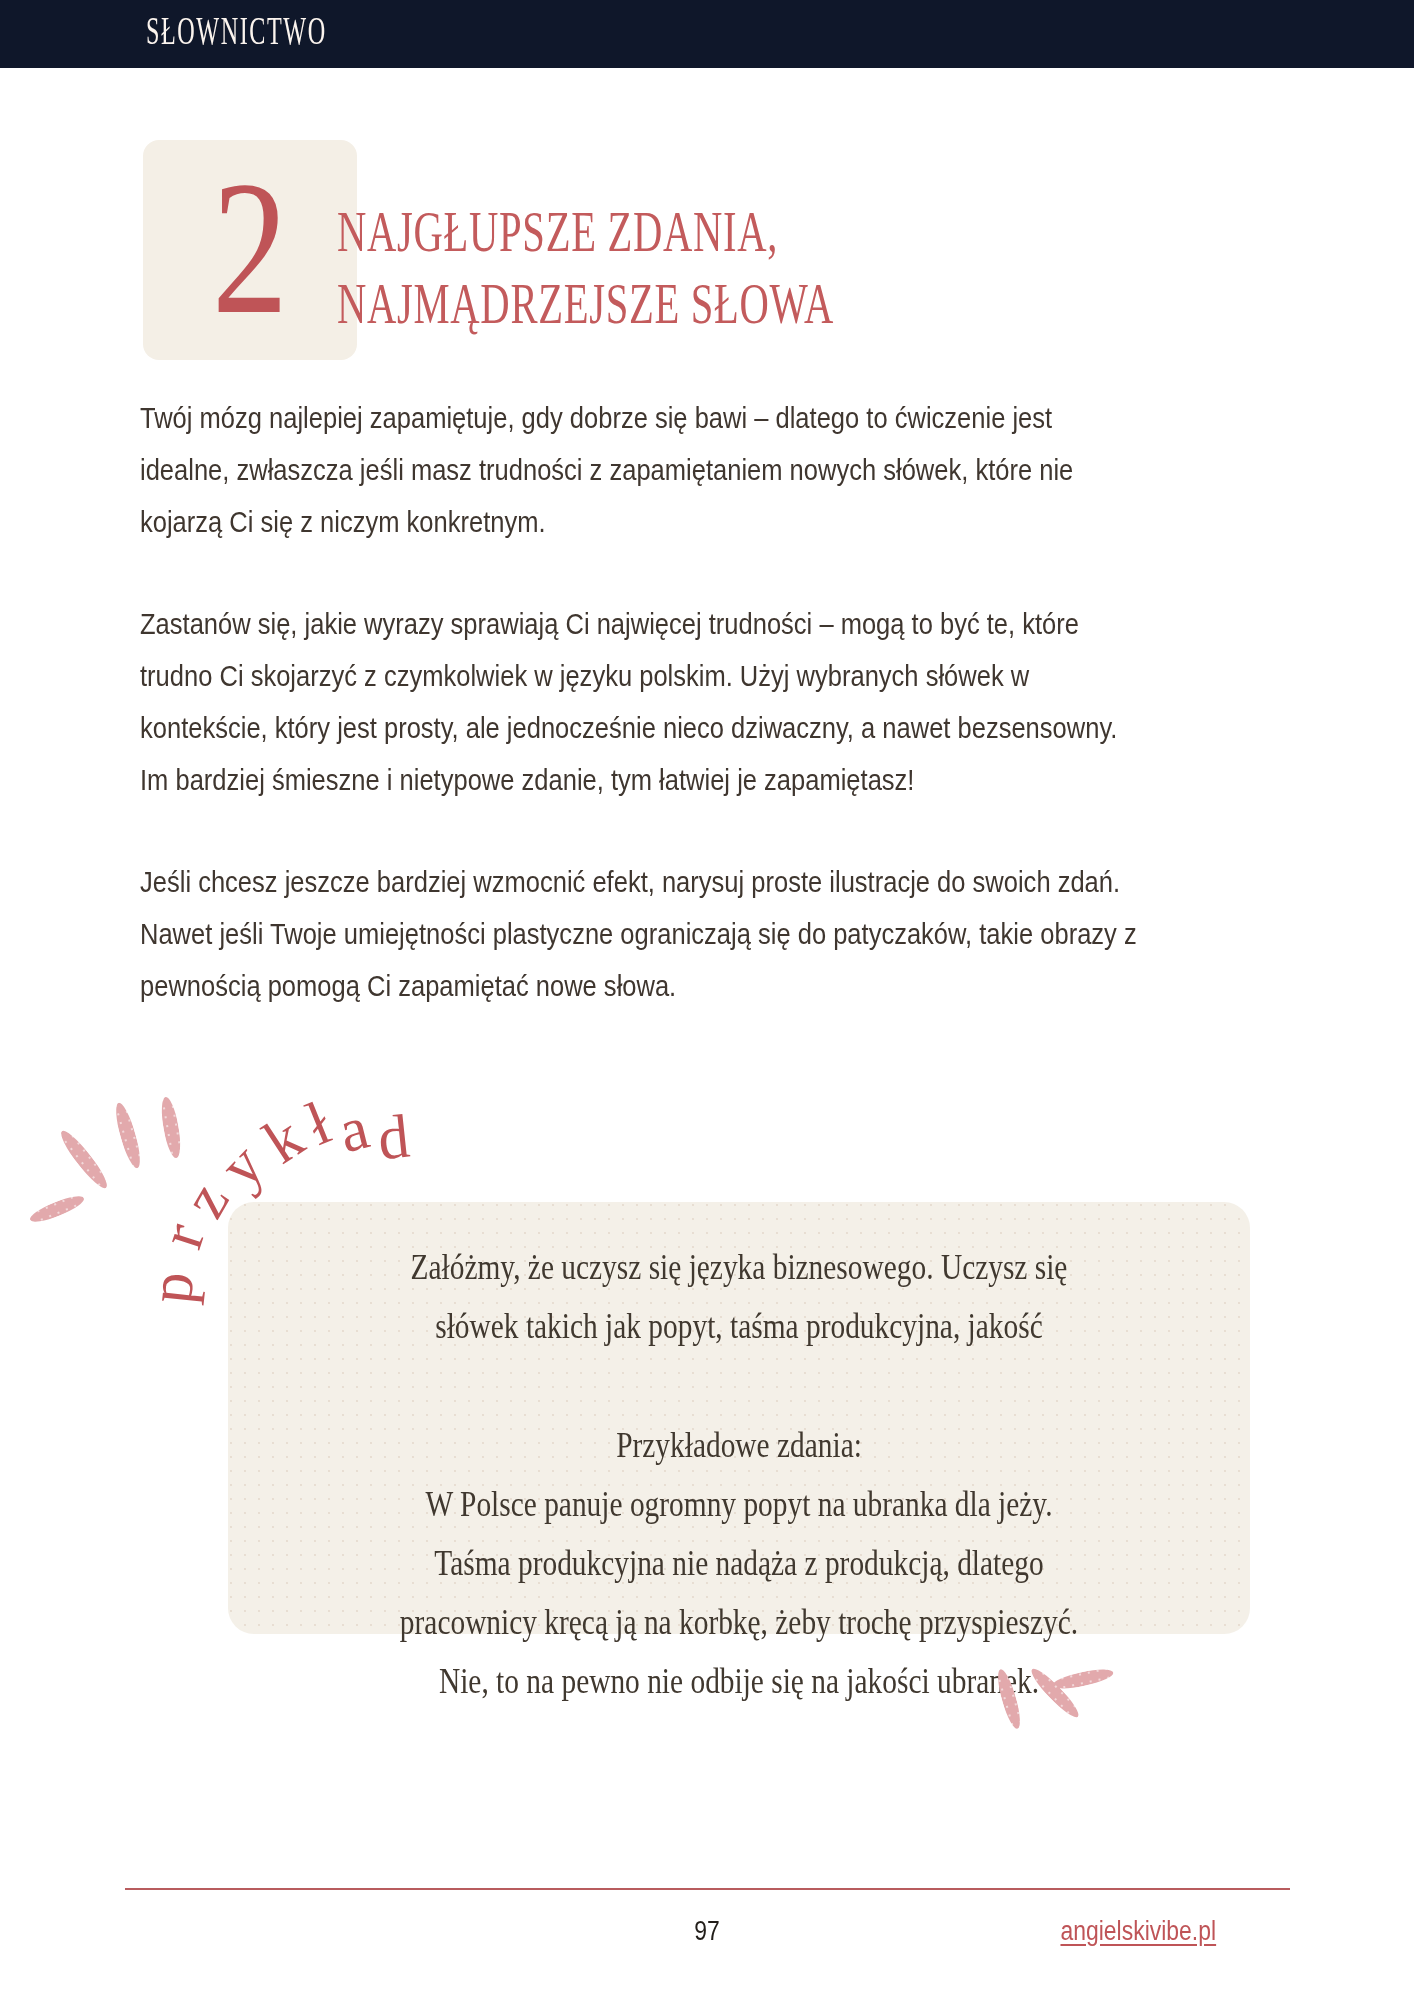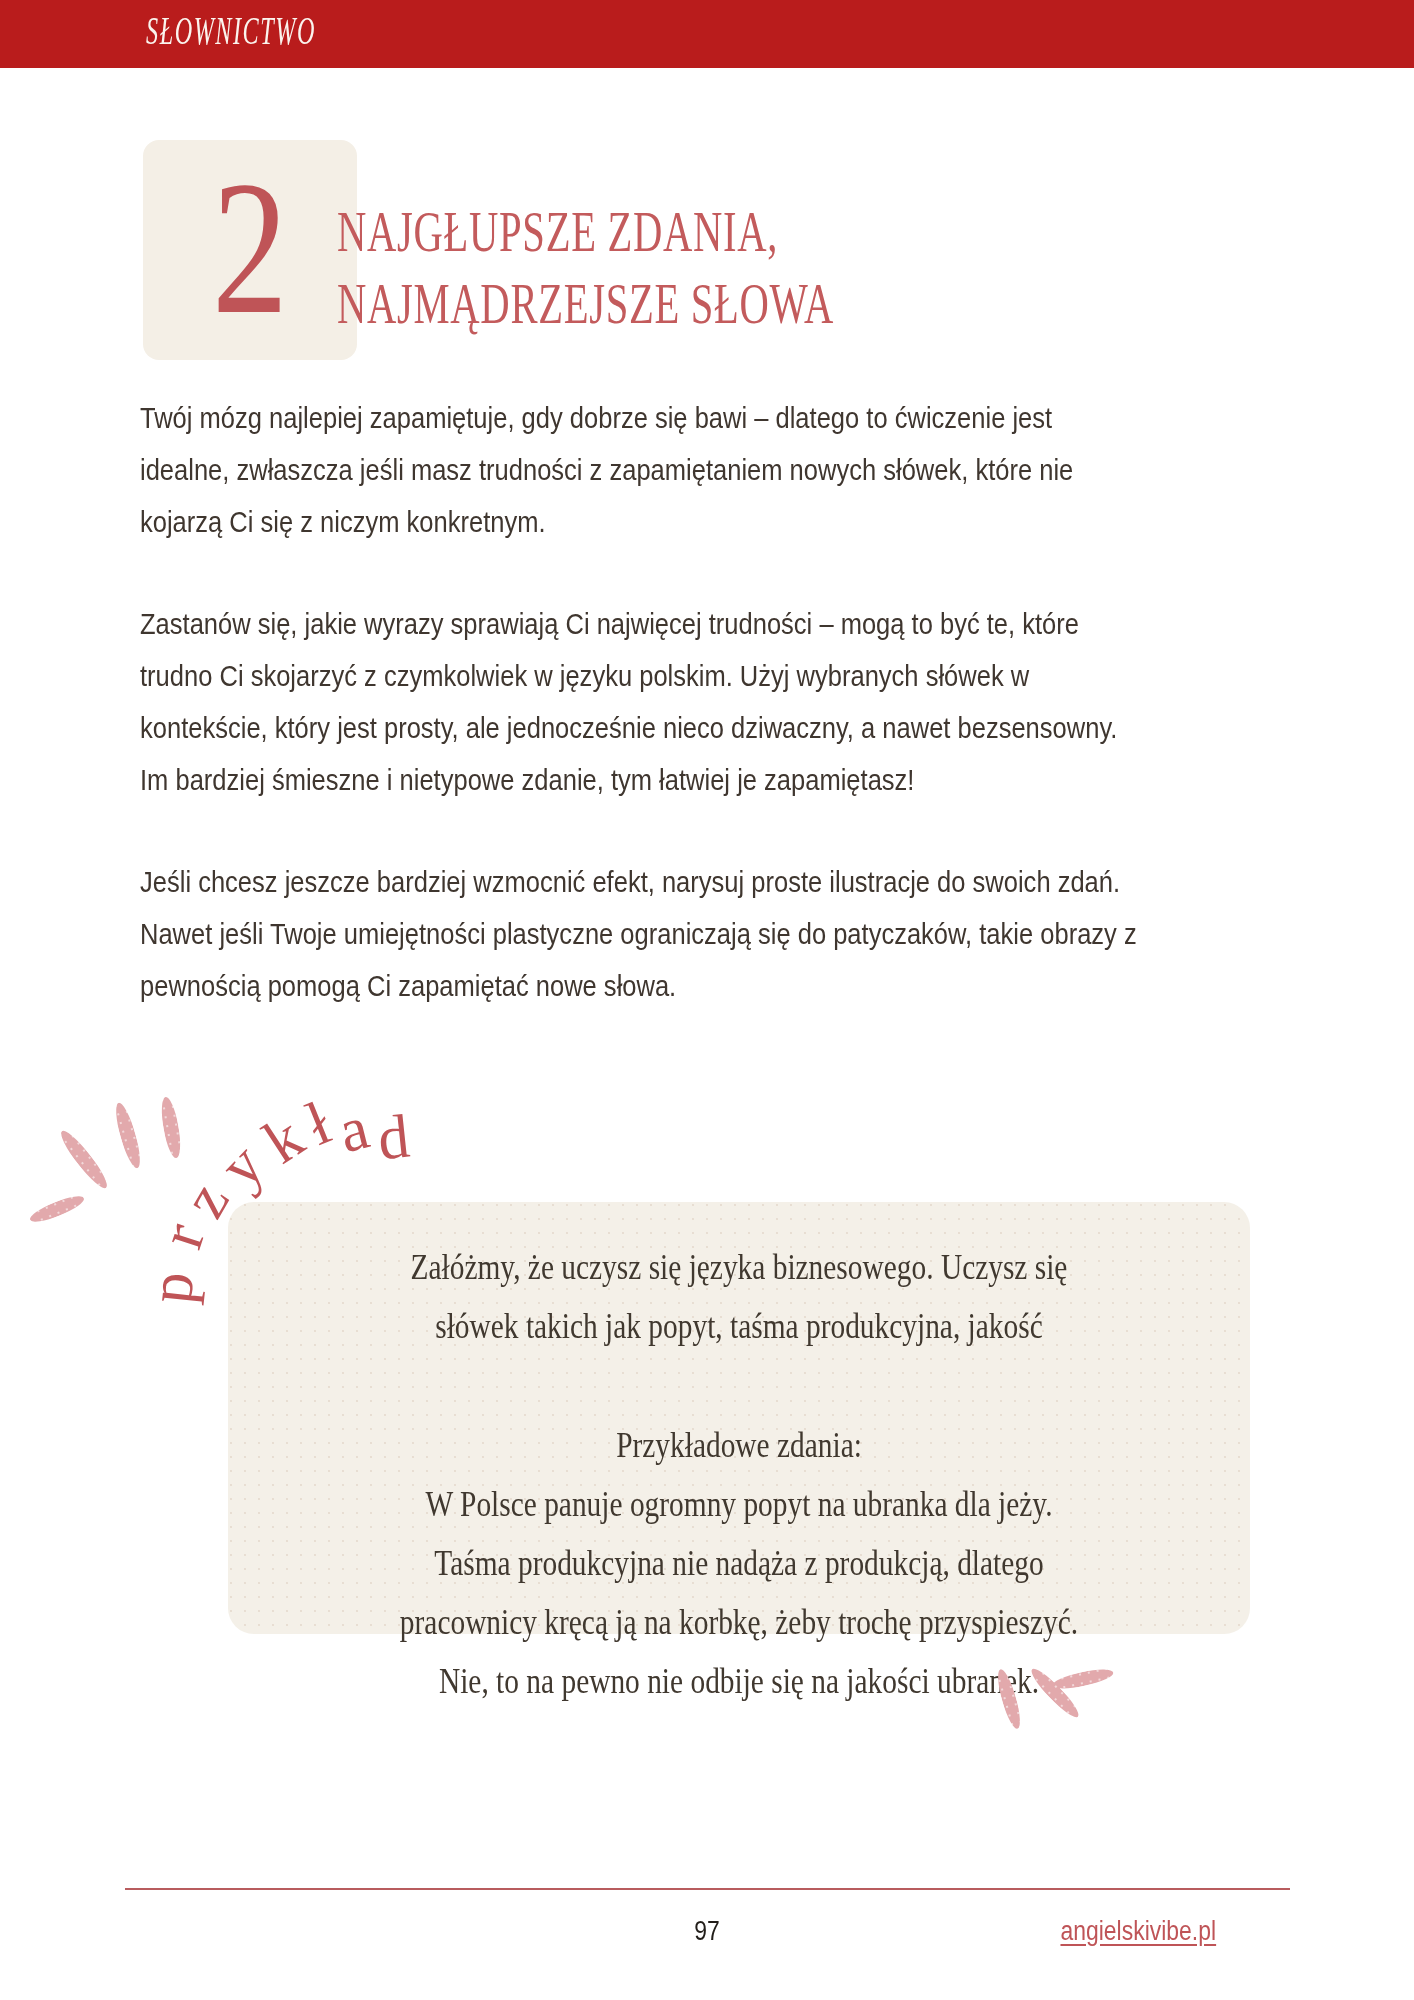--- a/index.html
+++ b/index.html
@@ -205,21 +205,21 @@
     text-decoration: underline;
     text-underline-offset: 4px;
     transform: scaleX(0.85);
     transform-origin: right top;
     white-space: nowrap;
   }
 </style>
 </head>
 <body>
 
-<div class="header-banner" style="background: #b91c1c; font-style: italic;">
+<div class="header-banner" style="background: #0f172a;">
   <div class="header-banner-label" style="color: rgb(251, 244, 238);">SŁOWNICTWO</div>
 </div>
 
 <div class="title-zone">
   <div class="number-box" style="background: rgb(244, 239, 230);"></div>
   <div class="chapter-number">2</div>
   <div class="chapter-title" style="color: rgb(195, 91, 92);">
     <span class="tline">NAJGŁUPSZE ZDANIA,</span>
     <span class="tline">NAJMĄDRZEJSZE SŁOWA</span>
   </div>

